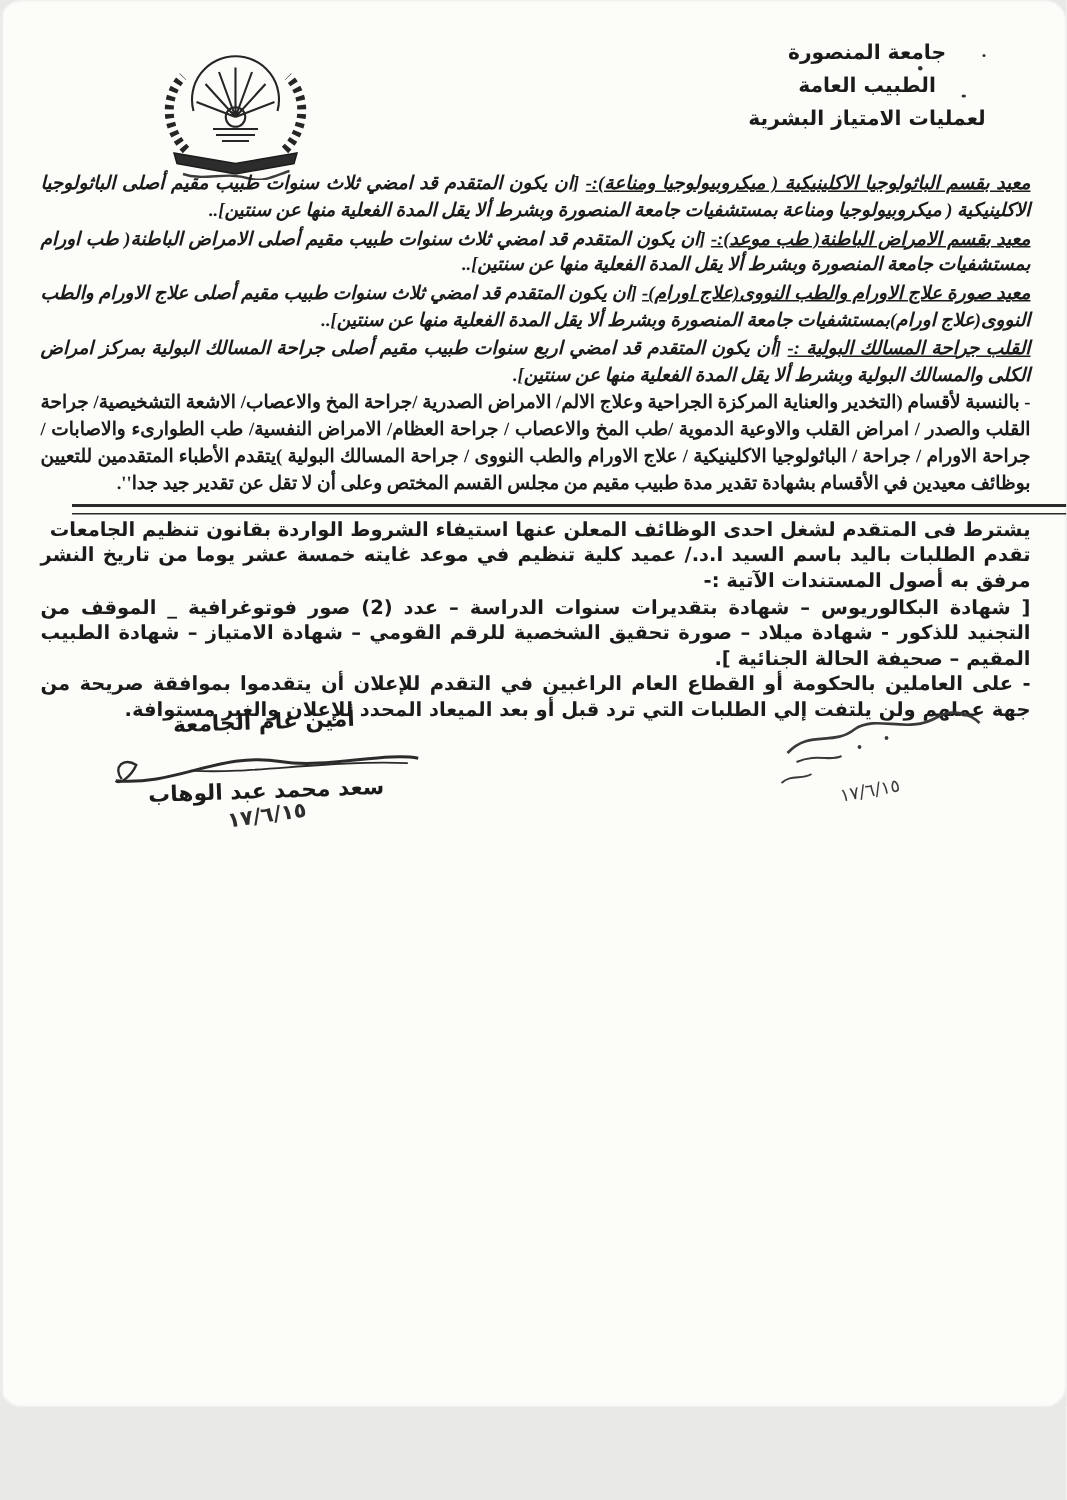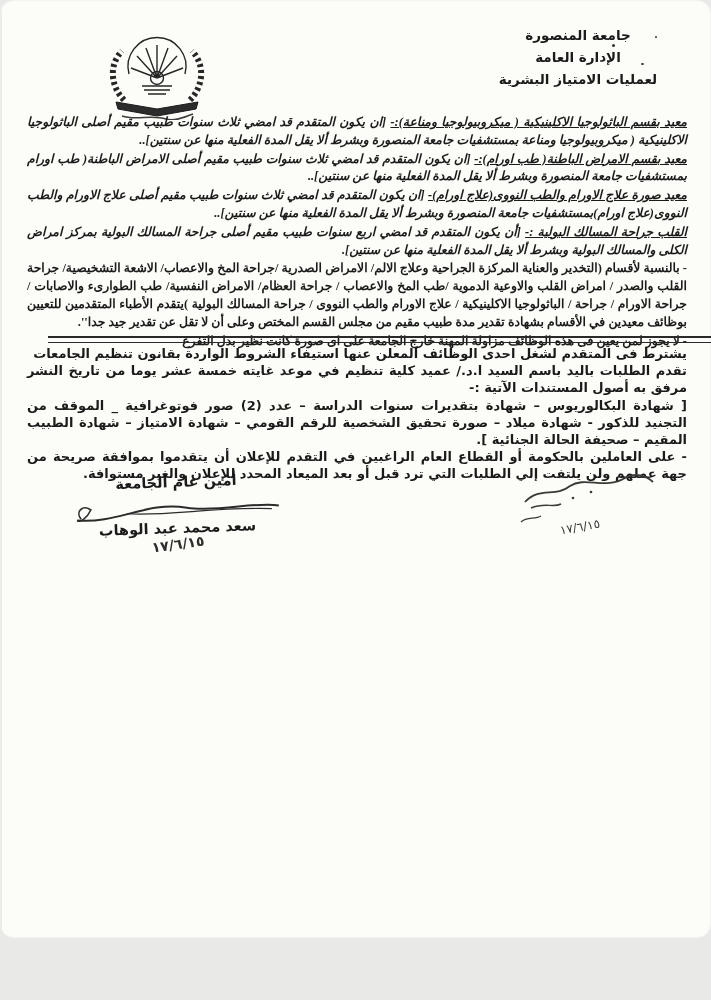--- a/index.html
+++ b/index.html
@@ -66,43 +66,42 @@
       <path d="M28,76 C14,62 13,40 26,27" stroke-width="6" stroke-dasharray="3 3"></path>
       <path d="M94,76 C108,62 109,40 96,27" stroke-width="6" stroke-dasharray="3 3"></path>
     </g>
 
     <path d="M20,78 L61,85 L102,78 L100,85 L61,92 L22,85 Z" fill="#2c2c2c" stroke="#1c1c1c" stroke-width="1"></path>
     <path d="M26,92 C40,97 55,90 70,95 C80,98 90,92 97,90" stroke="#3c3c3c" fill="none" stroke-width="1.6"></path>
   </svg>
 
   <div class="hdr">
     <div>جامعة المنصورة</div>
-    <div>الإدارة العامة</div>
+    <div>الطبيب العامة</div>
     <div>لعمليات الامتياز البشرية</div>
   </div>
 
   <div class="content">
     <p class="pos">
       <span class="h">معيد بقسم الباثولوجيا الاكلينيكية ( ميكروبيولوجيا ومناعة):-</span>
       <span>[ان يكون المتقدم قد امضي ثلاث سنوات طبيب مقيم أصلى الباثولوجيا الاكلينيكية ( ميكروبيولوجيا ومناعة بمستشفيات جامعة المنصورة وبشرط ألا يقل المدة الفعلية منها عن سنتين]..</span>
     </p>
     <p class="pos">
-      <span class="h">معيد بقسم الامراض الباطنة( طب اورام):-</span>
+      <span class="h">معيد بقسم الامراض الباطنة( طب موعد):-</span>
       <span>[ان يكون المتقدم قد امضي ثلاث سنوات طبيب مقيم أصلى الامراض الباطنة( طب اورام بمستشفيات جامعة المنصورة وبشرط ألا يقل المدة الفعلية منها عن سنتين]..</span>
     </p>
     <p class="pos">
       <span class="h">معيد صورة علاج الاورام والطب النووى(علاج اورام)-</span>
       <span>[ان يكون المتقدم قد امضي ثلاث سنوات طبيب مقيم أصلى علاج الاورام والطب النووى(علاج اورام)بمستشفيات جامعة المنصورة وبشرط ألا يقل المدة الفعلية منها عن سنتين]..</span>
     </p>
     <p class="pos">
       <span class="h">القلب جراحة المسالك البولية :-</span>
       <span>[أن يكون المتقدم قد امضي اربع سنوات طبيب مقيم أصلى جراحة المسالك البولية بمركز امراض الكلى والمسالك البولية وبشرط ألا يقل المدة الفعلية منها عن سنتين].</span>
     </p>
     <p class="note">- بالنسبة لأقسام (التخدير والعناية المركزة الجراحية وعلاج الالم/ الامراض الصدرية /جراحة المخ والاعصاب/ الاشعة التشخيصية/ جراحة القلب والصدر / امراض القلب والاوعية الدموية /طب المخ والاعصاب / جراحة العظام/ الامراض النفسية/ طب الطوارىء والاصابات / جراحة الاورام / جراحة / الباثولوجيا الاكلينيكية / علاج الاورام والطب النووى / جراحة المسالك البولية )يتقدم الأطباء المتقدمين للتعيين بوظائف معيدين في الأقسام بشهادة تقدير مدة طبيب مقيم من مجلس القسم المختص وعلى أن لا تقل عن تقدير جيد جدا''.</p>
-    <p class="note">- لا يجوز لمن يعين فى هذه الوظائف مزاولة المهنة خارج الجامعة على اى صورة كانت نظير بدل التفرغ</p>
   </div>
 
   <div class="rule"></div>
 
   <div class="reqs">
     <p>يشترط فى المتقدم لشغل احدى الوظائف المعلن عنها استيفاء الشروط الواردة بقانون تنظيم الجامعات</p>
     <p>تقدم الطلبات باليد باسم السيد ا.د./ عميد كلية تنظيم في موعد غايته خمسة عشر يوما من تاريخ النشر مرفق به أصول المستندات الآتية :-</p>
     <p>[ شهادة البكالوريوس – شهادة بتقديرات سنوات الدراسة – عدد (2) صور فوتوغرافية _ الموقف من التجنيد للذكور - شهادة ميلاد – صورة تحقيق الشخصية للرقم القومي – شهادة الامتياز – شهادة الطبيب المقيم – صحيفة الحالة الجنائية ].</p>
     <p>- على العاملين بالحكومة أو القطاع العام الراغبين في التقدم للإعلان أن يتقدموا بموافقة صريحة من جهة عملهم ولن يلتفت إلي الطلبات التي ترد قبل أو بعد الميعاد المحدد للإعلان والغير مستوافة.</p>
   </div>

